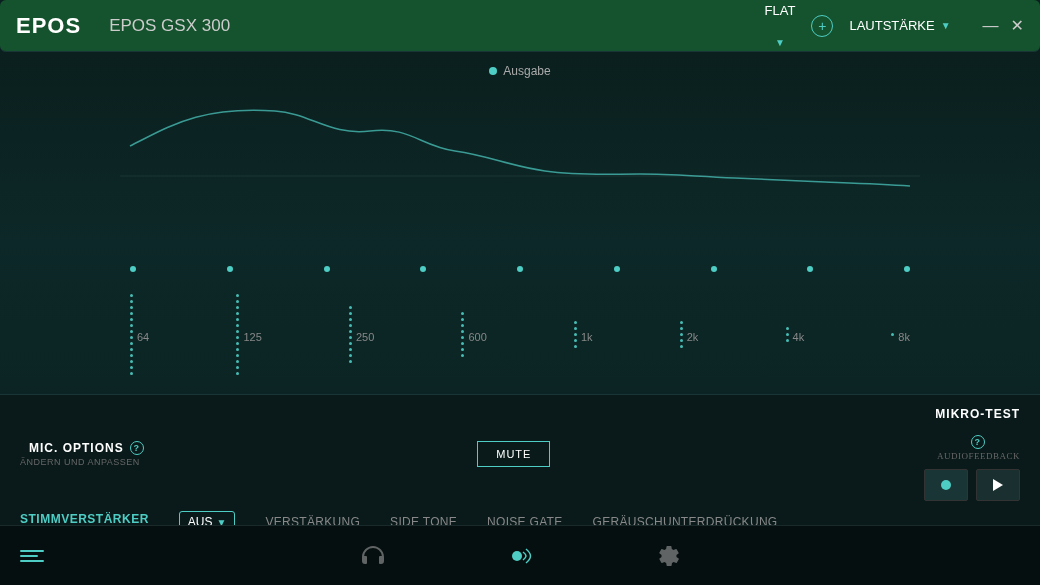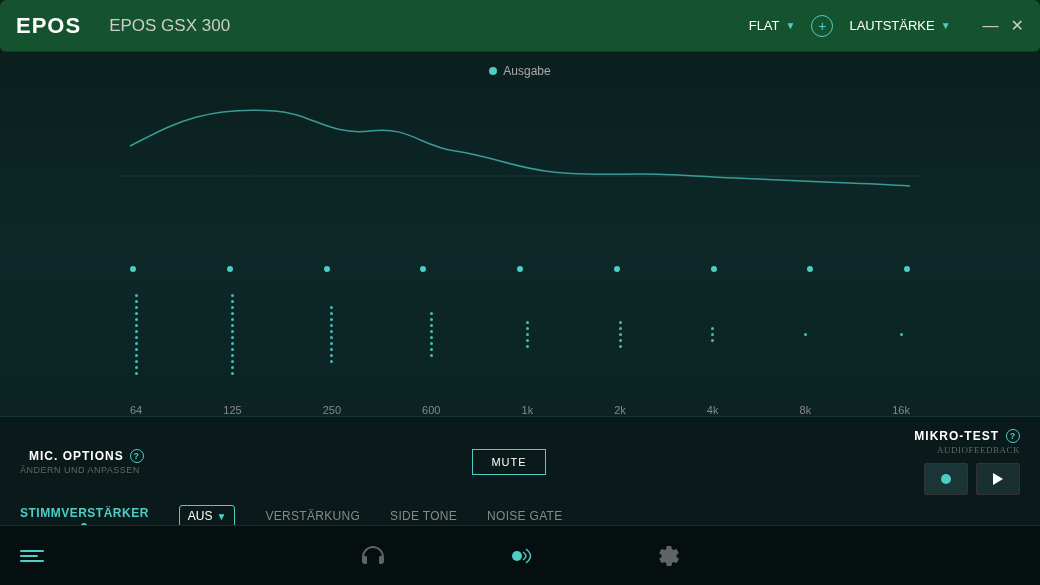--- a/index.html
+++ b/index.html
@@ -37,24 +37,25 @@
     }
     .header-right {
       margin-left: auto;
       display: flex;
       align-items: center;
       gap: 16px;
     }
     .eq-preset {
       display: flex;
       align-items: center;
-      gap: 6px;
+      gap: 19px;
       font-size: 13px;
       color: #fff;
       cursor: pointer;
+      flex-direction: column;
     }
     .eq-preset .arrow { color: #4ecdc4; font-size: 10px; }
     .add-btn {
       width: 22px; height: 22px;
       border: 1.5px solid #4ecdc4;
       border-radius: 50%;
       display: flex; align-items: center; justify-content: center;
       color: #4ecdc4;
       font-size: 14px;
       cursor: pointer;
@@ -125,21 +126,21 @@
       display: flex;
       justify-content: space-between;
       width: 800px;
       margin: 0 auto;
       position: relative;
       padding: 0 10px;
     }
 
     .eq-band {
       display: flex;
-      flex-direction: column;
+      flex-direction: row;
       align-items: center;
       gap: 4px;
     }
 
     
     .band-bar {
       display: flex;
       flex-direction: column;
       align-items: center;
       gap: 3px;
@@ -281,24 +282,25 @@
 
     .mikro-test {
       margin-left: auto;
       display: flex;
       flex-direction: column;
       align-items: flex-end;
     }
     .mikro-test-title {
       display: flex;
       align-items: center;
-      gap: 7px;
+      gap: 14px;
       font-size: 12px;
       font-weight: 700;
       letter-spacing: 1px;
+      flex-direction: column;
     }
     .mikro-test-sub {
       font-size: 9px;
       color: #666;
       letter-spacing: 0.5px;
       margin-top: 2px;
       font-family: Liberation Serif, serif;
     }
     .mikro-test-controls {
       display: flex;
@@ -530,26 +532,20 @@
         <div class="band-label">4k</div>
       </div>
 
       <div class="eq-band">
         <div class="band-bar">
           <div class="band-bar-segment"></div>
         </div>
         <div class="band-label">8k</div>
       </div>
 
-      <div class="eq-band">
-        <div class="band-bar">
-          <div class="band-bar-segment"></div>
-        </div>
-        <div class="band-label">16k</div>
-      </div>
 
     </div>
   </div>
 
   <div class="bottom-panel">
 
     <div class="mic-section">
       <div class="mic-options">
         <div class="mic-options-title">
           <span>MIC. OPTIONS</span>
@@ -582,20 +578,21 @@
         <span class="stimmverstarker-label">STIMMVERSTÄRKER</span>
         <div class="stimmverstarker-dot"></div>
       </div>
       <div class="aus-select">
         <span>AUS</span>
         <span class="dropdown-arrow">▼</span>
       </div>
       <span class="mic-menu-item">VERSTÄRKUNG</span>
       <span class="mic-menu-item">SIDE TONE</span>
       <span class="mic-menu-item">NOISE GATE</span>
+      <span class="mic-menu-item">GERÄUSCHUNTERDRÜCKUNG</span>
     </div>
   </div>
 </div>
 
 <div class="footer">
 
   <div class="footer-logo">
     <div class="footer-logo-lines">
       <div class="footer-logo-line" style="width:24px"></div>
       <div class="footer-logo-line" style="width:18px"></div>

